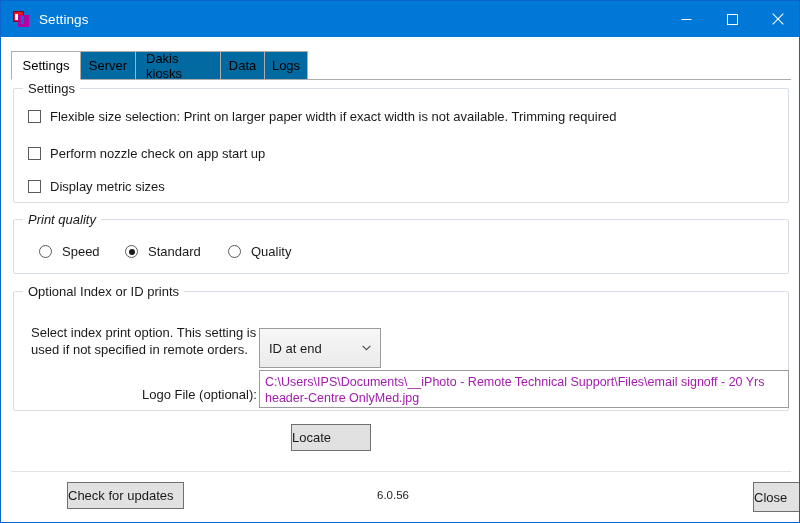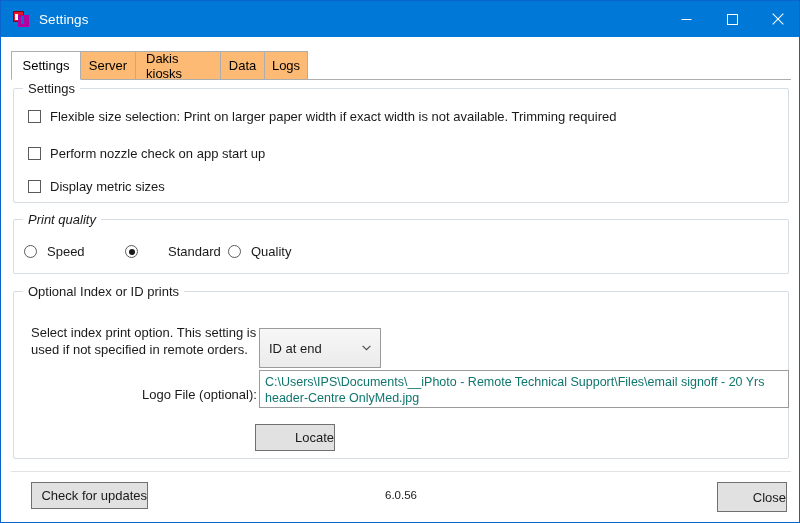--- a/index.html
+++ b/index.html
@@ -96,21 +96,21 @@
     width: 780px;
     height: 1px;
     background: #adadad;
   }
   .tab {
     position: absolute;
     top: 0;
     height: 29px;
     box-sizing: border-box;
     border: 1px solid #adadad;
-    background: #fdba74;
+    background: #0369a1;
     color: #000000;
     font-size: 13px;
     display: flex;
     align-items: center;
     justify-content: center;
     padding: 0 10px;
     cursor: default;
   }
   .tab.selected {
     background: #ffffff;
@@ -223,39 +223,40 @@
   }
 
   
   .textbox {
     position: absolute;
     box-sizing: border-box;
     border: 1px solid #9b9b9b;
     background: #ffffff;
     padding: 3px 4px 3px 5px;
     font-size: 12.5px;
-    color: #0f766e;
+    color: #a21caf;
     line-height: 16px;
     overflow: hidden;
     word-break: break-word;
     cursor: text;
   }
 
   
   .btn {
     position: absolute;
     box-sizing: border-box;
     border: 1px solid #707070;
     background: #e1e1e1;
     font-size: 13px;
     color: #1a1a1a;
     display: flex;
     align-items: center;
-    justify-content: flex-end;
-    cursor: default;
+    justify-content: flex-start;
+    cursor: default;
+    margin-left: 36px;
   }
 
   
   .bottom-sep {
     position: absolute;
     left: 10px;
     top: 470px;
     width: 780px;
     height: 1px;
     background: #e3e3e3;
@@ -334,34 +335,34 @@
   </div>
   <div class="checkrow" style="left:27px; top:178px;">
     <span class="cbox"></span>
     <span class="lbl">Display metric sizes</span>
   </div>
 
   <div class="groupbox" style="left:12px; top:218px; width:776px; height:55px;font-style:italic;">
     <div class="groupbox-title">Print quality</div>
   </div>
 
-  <div class="radiorow" style="left:23px; top:243px;">
+  <div class="radiorow" style="left:38px; top:243px;">
     <span class="radio"></span>
     <span class="lbl">Speed</span>
   </div>
-  <div class="radiorow" style="left:124px; top:243px;gap:20px;">
+  <div class="radiorow" style="left:124px; top:243px;">
     <span class="radio checked"></span>
     <span class="lbl">Standard</span>
   </div>
   <div class="radiorow" style="left:227px; top:243px;">
     <span class="radio"></span>
     <span class="lbl">Quality</span>
   </div>
 
-  <div class="groupbox" style="left:12px; top:290px; width:776px; height:168px;">
+  <div class="groupbox" style="left:12px; top:290px; width:776px; height:120px;">
     <div class="groupbox-title">Optional Index or ID prints</div>
   </div>
 
   <div class="static-text" style="left:30px; top:323px; width:228px;">Select index print option. This setting is</div>
   <div class="static-text" style="left:30px; top:340px; width:228px;">used if not specified in remote orders.</div>
 
   <div class="combo" style="left:258px; top:327px; width:122px; height:40px;">
     <span class="combo-value">ID at end</span>
     <span class="chev">
       <svg width="9" height="6" viewBox="0 0 9 6">
@@ -377,19 +378,19 @@
   <div class="btn" style="left:254px; top:423px; width:80px; height:27px;">
     <span>Locate</span>
   </div>
 
   <div class="bottom-sep"></div>
 
   <div class="btn" style="left:30px; top:481px; width:117px; height:27px;">
     <span>Check for updates</span>
   </div>
 
-  <div class="version-text" style="left:310px; top:488px; width:180px;">6.0.56</div>
+  <div class="version-text" style="left:302px; top:488px; width:180px;">6.0.56</div>
 
   <div class="btn" style="left:716px; top:481px; width:70px; height:30px;">
     <span>Close</span>
   </div>
 
 </div>
 
 </body></html>

